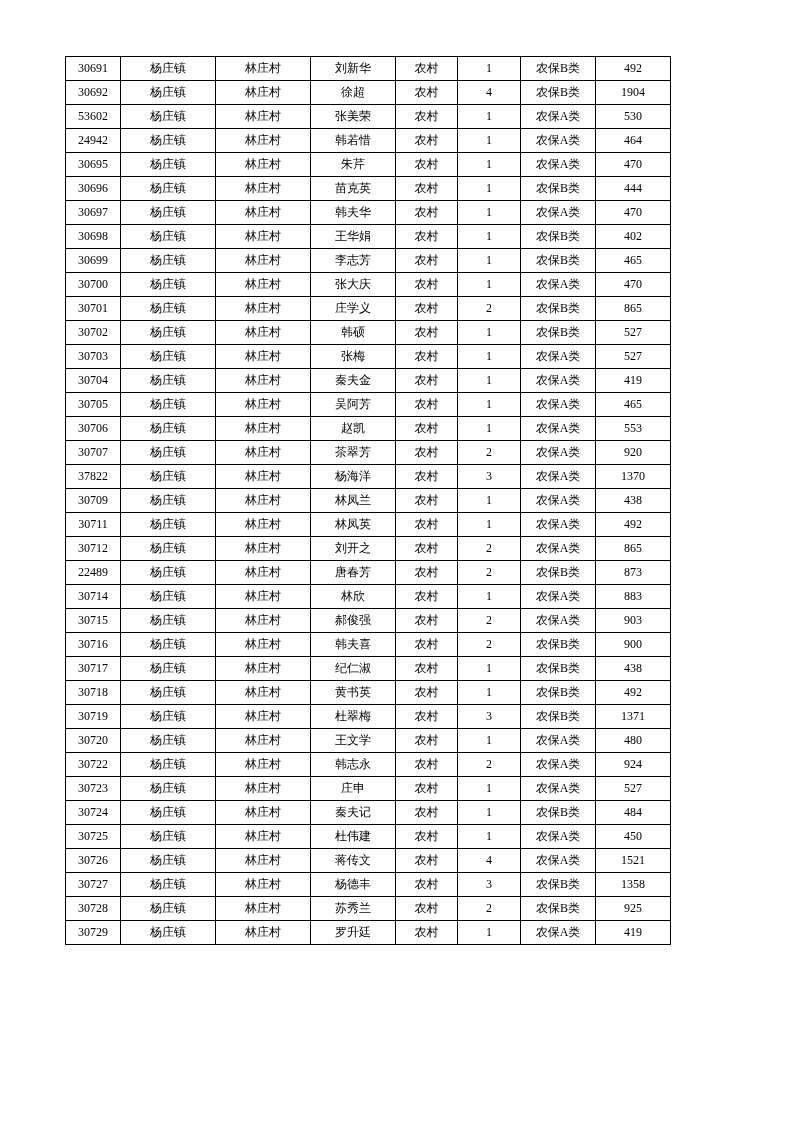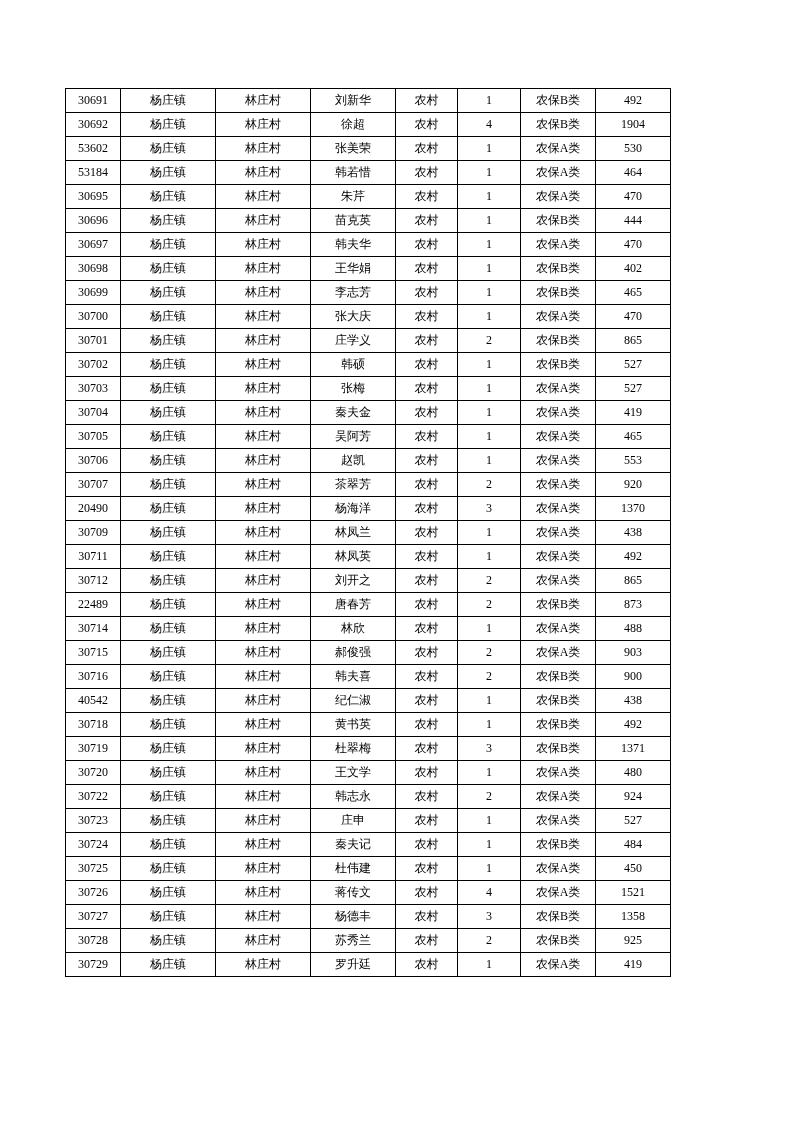--- a/index.html
+++ b/index.html
@@ -13,21 +13,21 @@
   .page {
     position: relative;
     width: 793px;
     height: 1122px;
     background: #ffffff;
     overflow: hidden;
   }
   table.data-table {
     position: absolute;
     left: 65px;
-    top: 88px;
+    top: 56px;
     border-collapse: collapse;
     table-layout: fixed;
     padding-left: 25px;
   }
   table.data-table td {
     border: 1px solid #000000;
     height: 24px;
     box-sizing: border-box;
     text-align: center;
     vertical-align: middle;
@@ -78,21 +78,21 @@
           <td>53602</td>
           <td>杨庄镇</td>
           <td>林庄村</td>
           <td>张美荣</td>
           <td>农村</td>
           <td>1</td>
           <td>农保A类</td>
           <td>530</td>
         </tr>
         <tr>
-          <td>53184</td>
+          <td>24942</td>
           <td>杨庄镇</td>
           <td>林庄村</td>
           <td>韩若惜</td>
           <td>农村</td>
           <td>1</td>
           <td>农保A类</td>
           <td>464</td>
         </tr>
         <tr>
           <td>30695</td>
@@ -218,21 +218,21 @@
           <td>30707</td>
           <td>杨庄镇</td>
           <td>林庄村</td>
           <td>茶翠芳</td>
           <td>农村</td>
           <td>2</td>
           <td>农保A类</td>
           <td>920</td>
         </tr>
         <tr>
-          <td>20490</td>
+          <td>37822</td>
           <td>杨庄镇</td>
           <td>林庄村</td>
           <td>杨海洋</td>
           <td>农村</td>
           <td>3</td>
           <td>农保A类</td>
           <td>1370</td>
         </tr>
         <tr>
           <td>30709</td>
@@ -275,21 +275,21 @@
           <td>873</td>
         </tr>
         <tr>
           <td>30714</td>
           <td>杨庄镇</td>
           <td>林庄村</td>
           <td>林欣</td>
           <td>农村</td>
           <td>1</td>
           <td>农保A类</td>
-          <td>488</td>
+          <td>883</td>
         </tr>
         <tr>
           <td>30715</td>
           <td>杨庄镇</td>
           <td>林庄村</td>
           <td>郝俊强</td>
           <td>农村</td>
           <td>2</td>
           <td>农保A类</td>
           <td>903</td>
@@ -298,21 +298,21 @@
           <td>30716</td>
           <td>杨庄镇</td>
           <td>林庄村</td>
           <td>韩夫喜</td>
           <td>农村</td>
           <td>2</td>
           <td>农保B类</td>
           <td>900</td>
         </tr>
         <tr>
-          <td>40542</td>
+          <td>30717</td>
           <td>杨庄镇</td>
           <td>林庄村</td>
           <td>纪仁淑</td>
           <td>农村</td>
           <td>1</td>
           <td>农保B类</td>
           <td>438</td>
         </tr>
         <tr>
           <td>30718</td>

